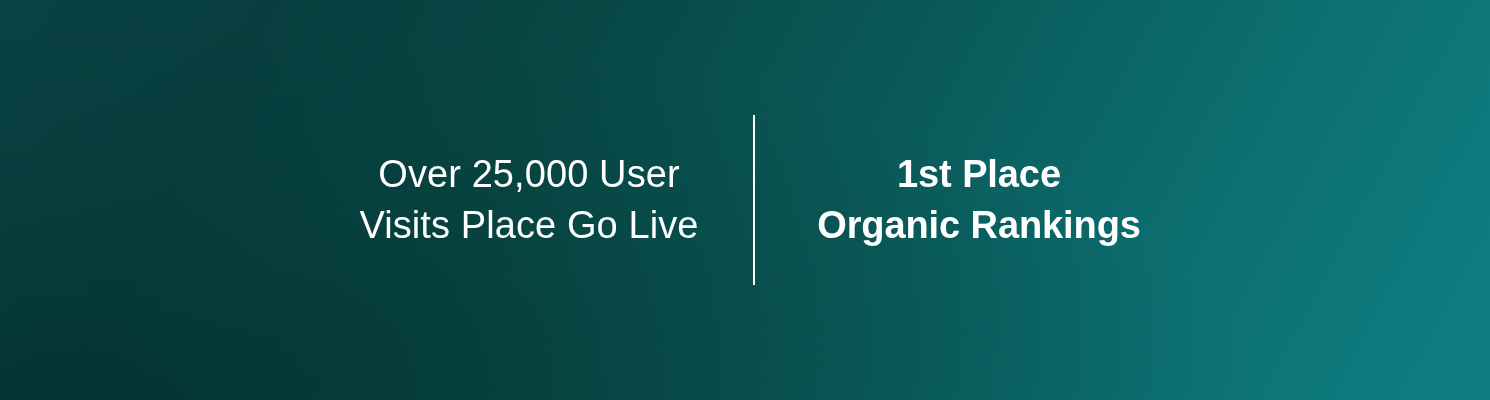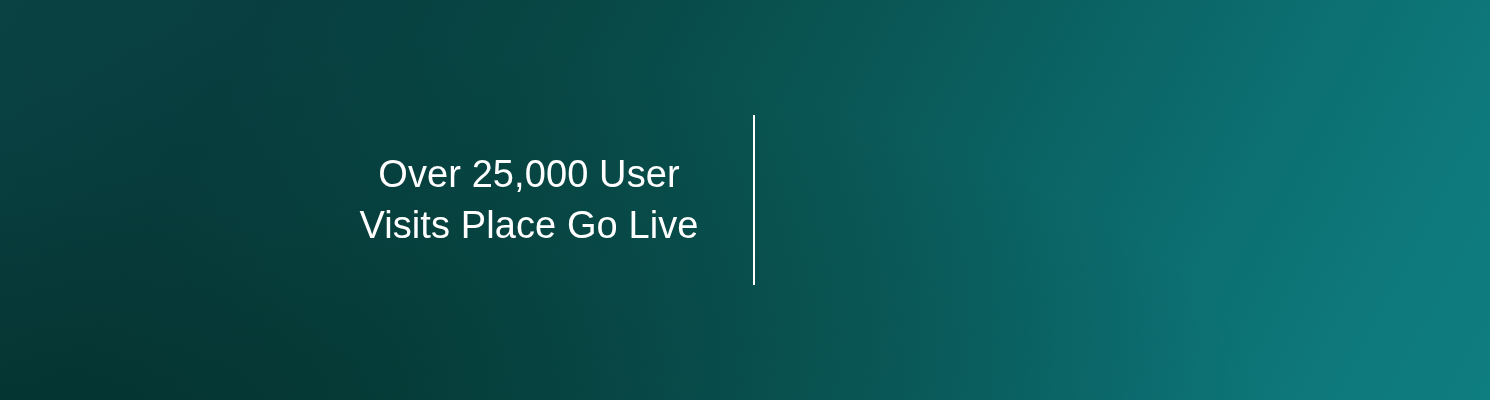--- a/index.html
+++ b/index.html
@@ -108,16 +108,20 @@
 
   <div class="stats-row">
 
     <div class="stat-block stat-left stat-regular">
       <span class="stat-line">Over 25,000 User</span>
       <span class="stat-line">Visits Place Go Live</span>
     </div>
 
     <div class="divider"></div>
 
+    <div class="stat-block stat-right stat-bold">
+      <span class="stat-line">1st Place</span>
+      <span class="stat-line">Organic Rankings</span>
+    </div>
 
   </div>
 
 </div>
 
 </body></html>

